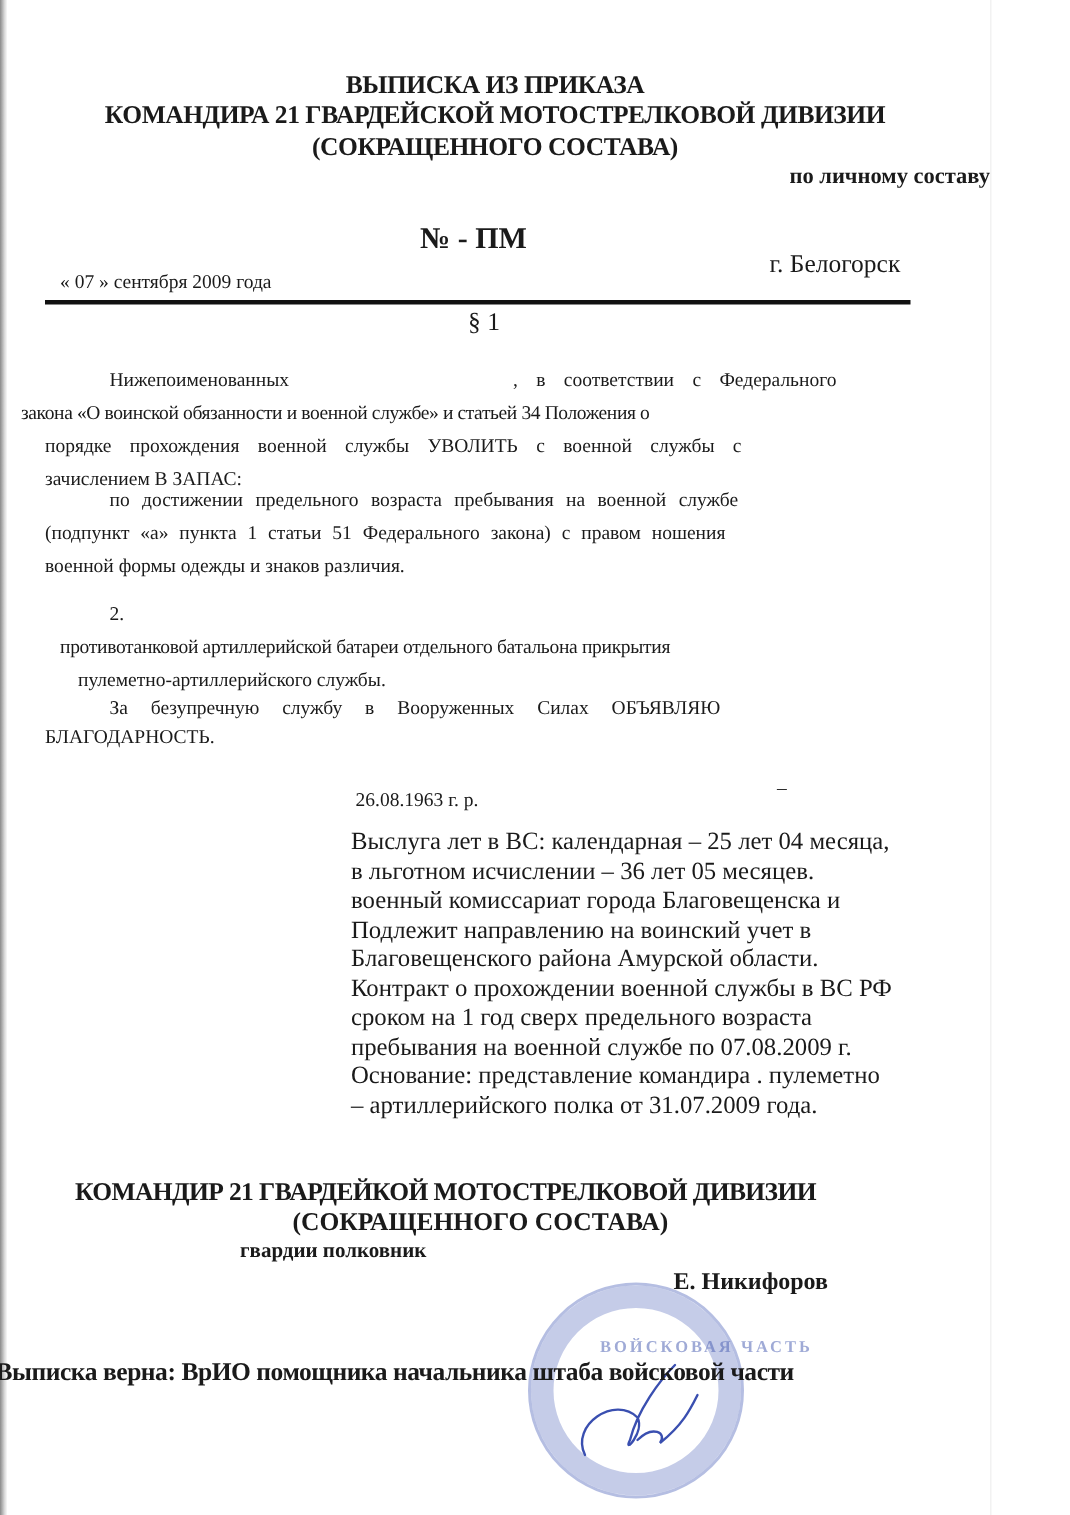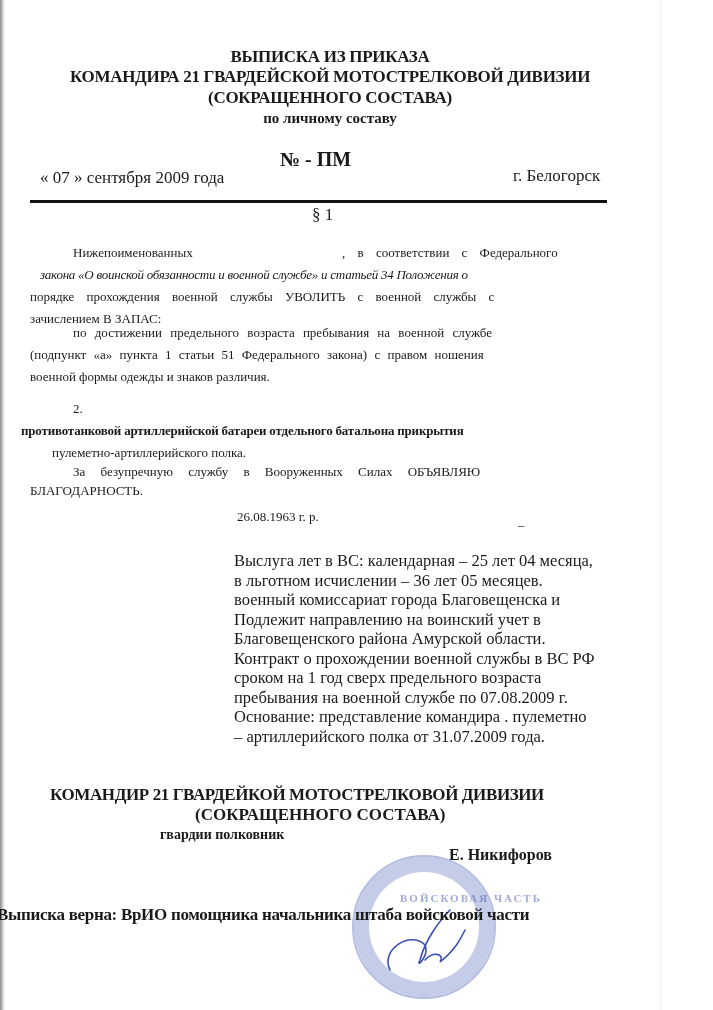--- a/index.html
+++ b/index.html
@@ -49,45 +49,45 @@
 </style>
 </head>
 <body>
 
 <div class="scan-edge"></div>
 <div class="right-fold"></div>
 
 <div class="abs title" style="top:47px;">ВЫПИСКА ИЗ ПРИКАЗА</div>
 <div class="abs title" style="top:67px;">КОМАНДИРА 21 ГВАРДЕЙСКОЙ МОТОСТРЕЛКОВОЙ ДИВИЗИИ</div>
 <div class="abs title" style="top:88px;">(СОКРАЩЕННОГО СОСТАВА)</div>
-<div class="abs subtitle" style="top:110px;">по личному составу</div>
+<div class="abs subtitle" style="top:110px;text-align:right;">по личному составу</div>
 
 <div class="abs bold" style="top:148px; left:280px; font-size:20px;">№     - ПМ</div>
-<div class="abs" style="top:168px; left:40px; font-size:17px;">« 07 » сентября 2009 года</div>
+<div class="abs" style="top:180px; left:40px; font-size:13px;">« 07 » сентября 2009 года</div>
 <div class="abs" style="top:166px; left:513px; font-size:17px;">г. Белогорск</div>
 
 <div class="rule"></div>
 <div class="abs" style="top:205px; left:312px; font-size:17px;">§ 1</div>
 
 <div class="abs body-text" style="top:242px; left:73px;">Нижепоименованных</div>
 <div class="abs body-text" style="top:242px; left:342px; word-spacing:9px;">, в соответствии с Федерального</div>
-<div class="abs body-text" style="top:264px; left:40px; letter-spacing:-0.25px;font-style:italic;">закона «О воинской обязанности и военной службе»  и статьей 34 Положения о</div>
+<div class="abs body-text" style="top:264px; left:14px; letter-spacing:-0.25px;">закона «О воинской обязанности и военной службе»  и статьей 34 Положения о</div>
 <div class="abs body-text" style="top:286px; left:30px; word-spacing:9px;">порядке прохождения военной службы УВОЛИТЬ с военной службы с</div>
 <div class="abs body-text" style="top:308px; left:30px;">зачислением  В ЗАПАС:</div>
 <div class="abs body-text" style="top:322px; left:73px; word-spacing:5px;">по  достижении предельного возраста пребывания на военной службе</div>
 <div class="abs body-text" style="top:344px; left:30px; word-spacing:4px;">(подпункт «а» пункта 1 статьи 51 Федерального закона) с правом ношения</div>
 <div class="abs body-text" style="top:366px; left:30px;">военной формы одежды и знаков различия.</div>
 
 <div class="abs body-text" style="top:398px; left:73px;">2.</div>
-<div class="abs body-text" style="top:420px; left:21px; letter-spacing:-0.2px;font-weight:bold;">противотанковой артиллерийской батареи      отдельного батальона прикрытия</div>
-<div class="abs body-text" style="top:442px; left:52px;">пулеметно-артиллерийского полка.</div>
+<div class="abs body-text" style="top:420px; left:40px; letter-spacing:-0.2px;">противотанковой артиллерийской батареи      отдельного батальона прикрытия</div>
+<div class="abs body-text" style="top:442px; left:52px;">пулеметно-артиллерийского службы.</div>
 <div class="abs body-text" style="top:461px; left:73px; word-spacing:12px;">За безупречную службу в Вооруженных Силах  ОБЪЯВЛЯЮ</div>
 <div class="abs body-text" style="top:480px; left:30px;">БЛАГОДАРНОСТЬ.</div>
 
-<div class="abs body-text" style="top:506px; left:237px;text-align:center;">26.08.1963 г. р.</div>
+<div class="abs body-text" style="top:522px; left:237px;text-align:center;">26.08.1963 г. р.</div>
 <div class="abs body-text" style="top:514px; left:518px;">–</div>
 
 <div class="abs" style="top:551px; left:234px; font-size:16.5px; line-height:19.5px;">
   <div>Выслуга лет в ВС: календарная – 25 лет 04 месяца,</div>
   <div>в льготном исчислении – 36 лет 05 месяцев.</div>
   <div>военный  комиссариат города Благовещенска и</div>
   <div>Подлежит направлению на воинский учет в</div>
   <div>Благовещенского района Амурской области.</div>
   <div>Контракт о прохождении военной службы в ВС РФ</div>
   <div>сроком на 1 год сверх предельного возраста</div>

